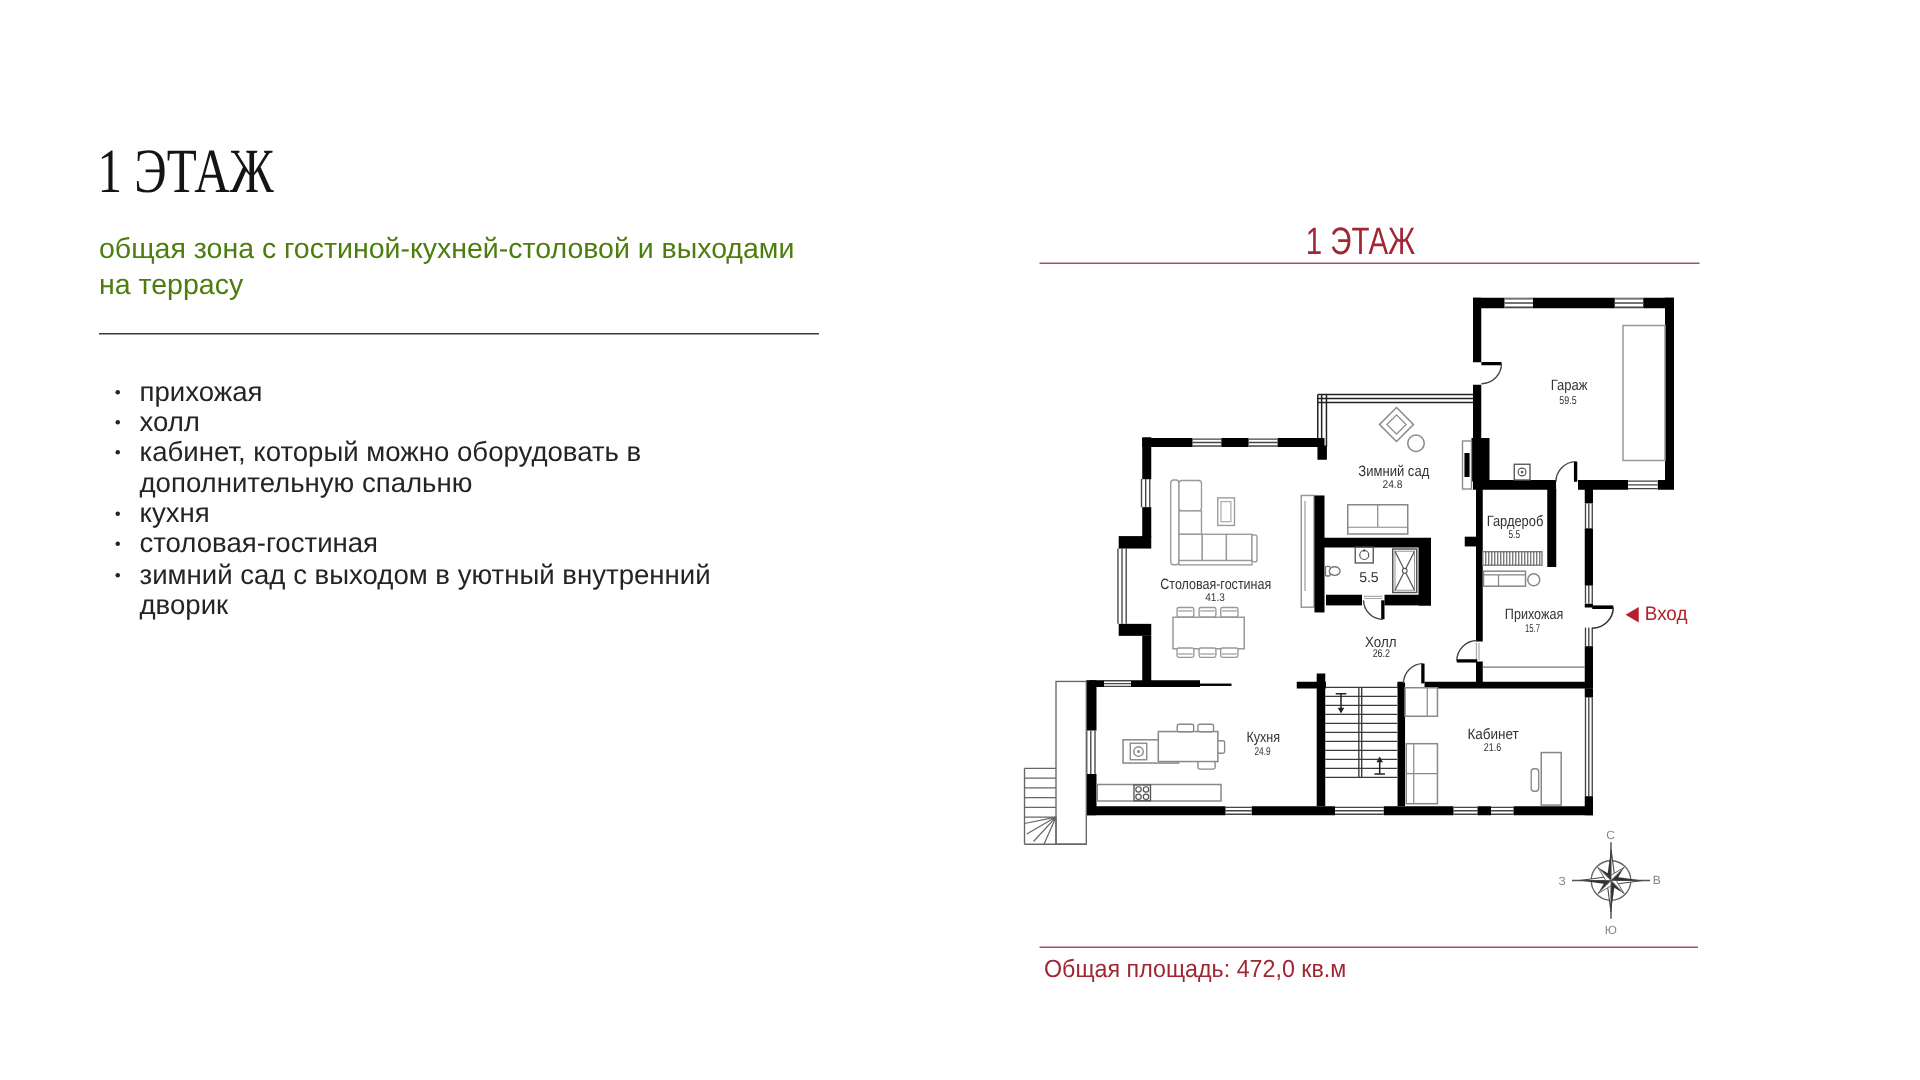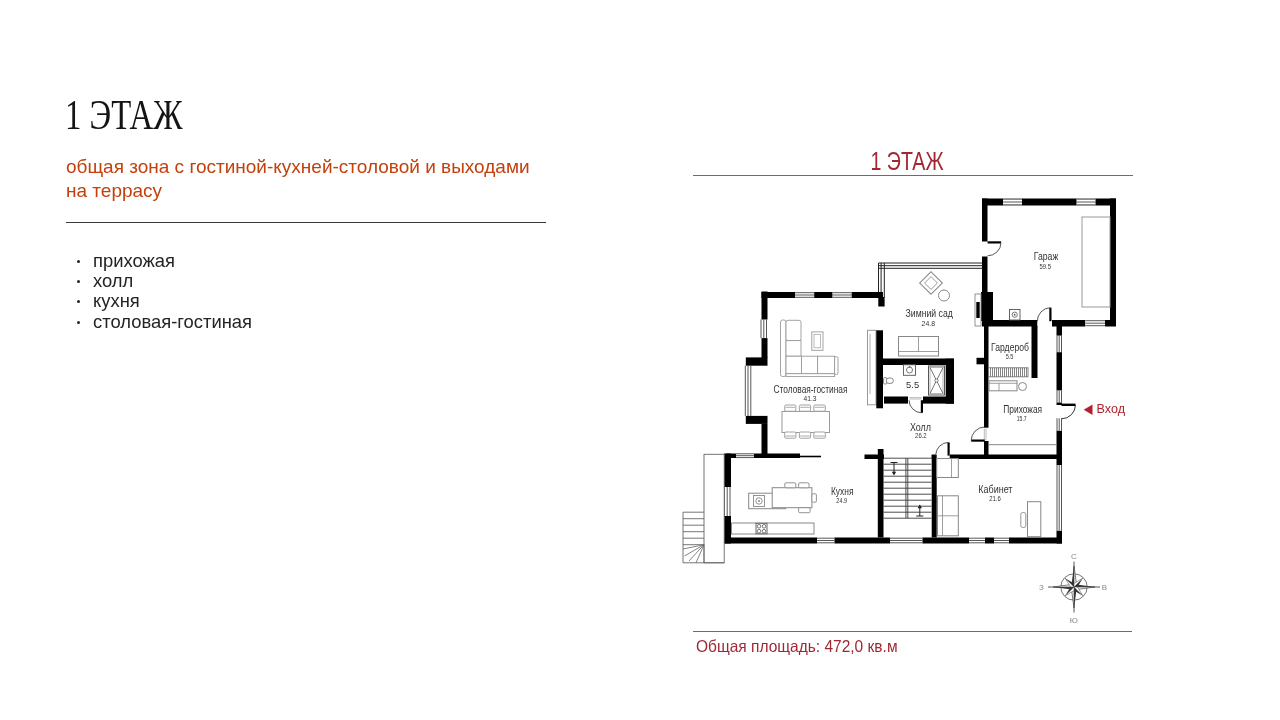--- a/index.html
+++ b/index.html
@@ -2,21 +2,21 @@
 <html lang="ru"><head>
 <meta charset="utf-8">
 <title>1 этаж</title>
 <style>
   html,body{margin:0;padding:0;}
   body{width:1280px;height:720px;background:#ffffff;overflow:hidden;position:relative;
        font-family:"Liberation Sans", sans-serif;}
   .title{position:absolute;left:65px;top:94px;font-family:"Liberation Serif", serif;
          font-size:42px;line-height:42px;color:#141414;letter-spacing:0px;font-weight:400;
          transform:scaleX(0.78);transform-origin:0 0;}
-  .subtitle{position:absolute;left:66px;top:154.5px;width:500px;font-size:19px;line-height:24px;color:#c2410c;}
+  .subtitle{position:absolute;left:66px;top:154.5px;width:500px;font-size:19px;line-height:24px;color:#4d7c0f;}
   .rule{position:absolute;left:66px;top:222px;width:480px;height:1px;background:#3a3a3a;}
   .list{position:absolute;left:66px;top:250.5px;width:452px;font-size:18.4px;line-height:20.35px;color:#242424;}
   .list div{position:relative;padding-left:27px;}
   .list div:before{content:"";position:absolute;left:11px;top:9px;width:3px;height:3px;border-radius:50%;background:#242424;}
   .ptitle{position:absolute;left:687px;top:146.5px;width:440px;text-align:center;font-size:25.5px;color:#a32733;transform:scaleX(0.77);transform-origin:center top;}
   .pline1{position:absolute;left:693px;top:175px;width:440px;height:1px;background:#aa5059;}
   .pline2{position:absolute;left:693px;top:631px;width:439px;height:1px;background:#aa5059;}
   .area{position:absolute;left:696px;top:637px;font-size:16.5px;color:#9e2733;transform:scaleX(0.94);transform-origin:0 0;}
   svg{position:absolute;}
 </style>
@@ -25,22 +25,24 @@
 
 <div class="title">1 ЭТАЖ</div>
 
 <div class="subtitle">общая зона с гостиной-кухней-столовой и выходами на&nbsp;террасу</div>
 
 <div class="rule"></div>
 
 <div class="list">
   <div>прихожая</div>
   <div>холл</div>
+  <div>кабинет, который можно оборудовать в дополнительную спальню</div>
   <div>кухня</div>
   <div>столовая-гостиная</div>
+  <div>зимний сад с выходом в уютный внутренний дворик</div>
 </div>
 
 <div class="ptitle">1 ЭТАЖ</div>
 
 <div class="pline1"></div>
 
 <div class="pline2"></div>
 
 <div class="area">Общая площадь: 472,0 кв.м</div>
 

